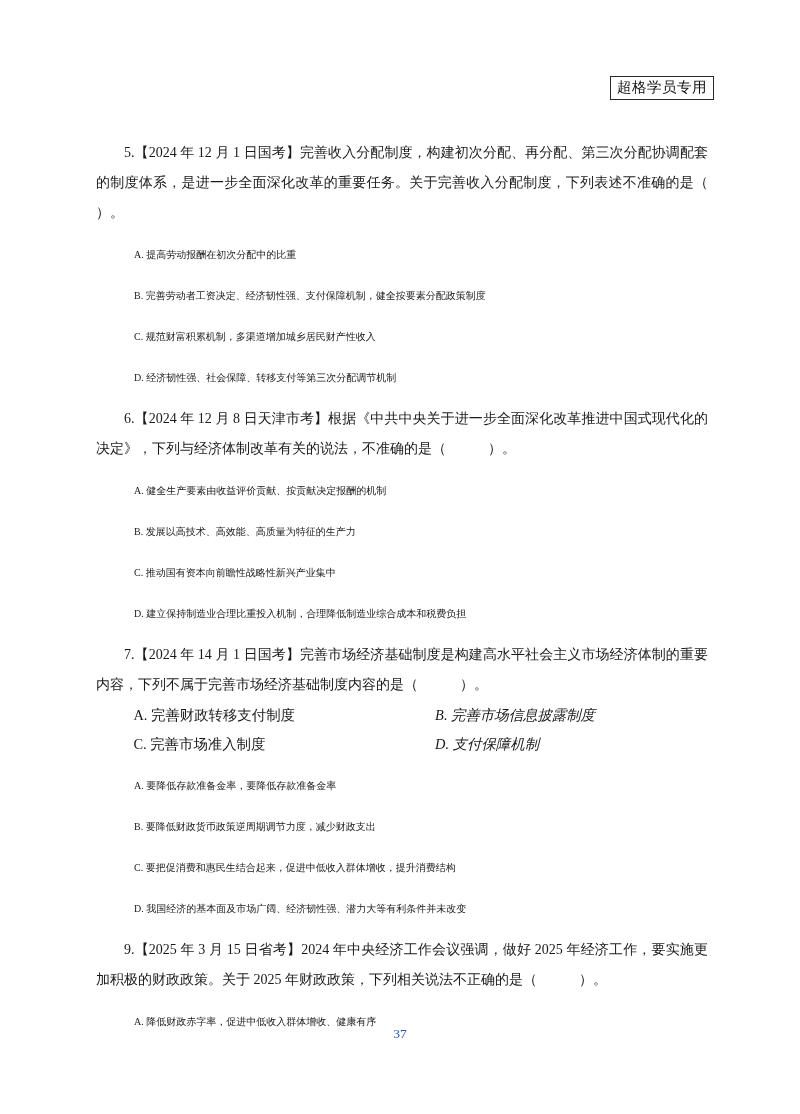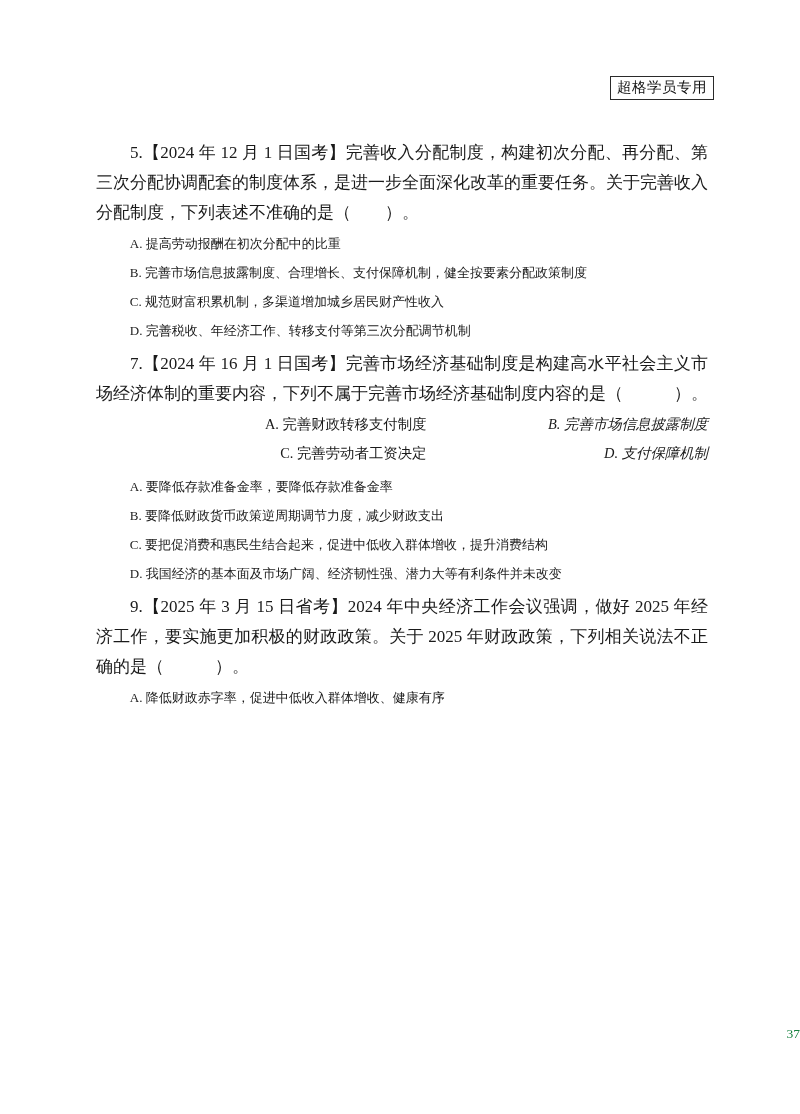--- a/index.html
+++ b/index.html
@@ -38,92 +38,98 @@
   .content {
     position: absolute;
     top: 138px;
     left: 96px;
     width: 612px;
   }
   .q {
     margin-bottom: 4px;
   }
   .q-stem {
-    font-size: 17px;
+    font-size: 14px;
     line-height: 30px;
     text-align: justify;
     text-justify: inter-ideograph;
     text-indent: 2em;
     margin: 0 0 1px 0;
     word-break: break-all;
     font-family: Liberation Serif, serif;
   }
   .opt {
-    font-size: 13px;
+    font-size: 10px;
     line-height: 29px;
     text-indent: 2.6em;
-    margin: 0;
+    margin: 12px;
     word-break: break-all;
   }
   
   .opt-row {
     display: flex;
     font-size: 14.4px;
     line-height: 29px;
   }
   .opt-row .cell {
     box-sizing: border-box;
-    text-align: right;
   }
   .opt-row .cell.left {
     width: 54%;
     text-indent: 2.6em;
   }
   .opt-row .cell.right {
     width: 46%;
     text-indent: 0.6em;
     font-style: italic;
   }
   .pagenum {
     position: absolute;
     bottom: 72px;
     left: 0;
     width: 800px;
-    text-align: right;
+    text-align: center;
     font-size: 13.5px;
     font-family: "Liberation Serif", "DejaVu Serif", serif;
-    color: #15803d;
+    color: #1d4ed8;
   }
 </style>
 </head>
 <body>
 
 <div class="page">
 
   <div class="stamp">超格学员专用</div>
 
   <div class="content">
 
     <div class="q">
       <p class="q-stem">5.【2024 年 12 月 1 日国考】完善收入分配制度，构建初次分配、再分配、第三次分配协调配套的制度体系，是进一步全面深化改革的重要任务。关于完善收入分配制度，下列表述不准确的是（　　）。</p>
       <p class="opt">A. 提高劳动报酬在初次分配中的比重</p>
-      <p class="opt">B. 完善市场信息披露制度、合理增长、支付保障机制，健全按要素分配政策制度</p>
+      <p class="opt">B. 完善劳动者工资决定、经济韧性强、支付保障机制，健全按要素分配政策制度</p>
       <p class="opt">C. 规范财富积累机制，多渠道增加城乡居民财产性收入</p>
-      <p class="opt">D. 完善税收、年经济工作、转移支付等第三次分配调节机制</p>
+      <p class="opt">D. 经济韧性强、社会保障、转移支付等第三次分配调节机制</p>
     </div>
 
+    <div class="q">
+      <p class="q-stem">6.【2024 年 12 月 8 日天津市考】根据《中共中央关于进一步全面深化改革推进中国式现代化的决定》，下列与经济体制改革有关的说法，不准确的是（　　　）。</p>
+      <p class="opt">A. 健全生产要素由收益评价贡献、按贡献决定报酬的机制</p>
+      <p class="opt">B. 发展以高技术、高效能、高质量为特征的生产力</p>
+      <p class="opt">C. 推动国有资本向前瞻性战略性新兴产业集中</p>
+      <p class="opt">D. 建立保持制造业合理比重投入机制，合理降低制造业综合成本和税费负担</p>
+    </div>
 
     <div class="q">
-      <p class="q-stem">7.【2024 年 16 月 1 日国考】完善市场经济基础制度是构建高水平社会主义市场经济体制的重要内容，下列不属于完善市场经济基础制度内容的是（　　　）。</p>
+      <p class="q-stem">7.【2024 年 14 月 1 日国考】完善市场经济基础制度是构建高水平社会主义市场经济体制的重要内容，下列不属于完善市场经济基础制度内容的是（　　　）。</p>
       <div class="opt-row">
         <div class="cell left">A. 完善财政转移支付制度</div>
         <div class="cell right">B. 完善市场信息披露制度</div>
       </div>
       <div class="opt-row">
-        <div class="cell left">C. 完善劳动者工资决定</div>
+        <div class="cell left">C. 完善市场准入制度</div>
         <div class="cell right">D. 支付保障机制</div>
       </div>
     </div>
 
     <div class="q">
       <p class="opt">A. 要降低存款准备金率，要降低存款准备金率</p>
       <p class="opt">B. 要降低财政货币政策逆周期调节力度，减少财政支出</p>
       <p class="opt">C. 要把促消费和惠民生结合起来，促进中低收入群体增收，提升消费结构</p>
       <p class="opt">D. 我国经济的基本面及市场广阔、经济韧性强、潜力大等有利条件并未改变</p>
     </div>

